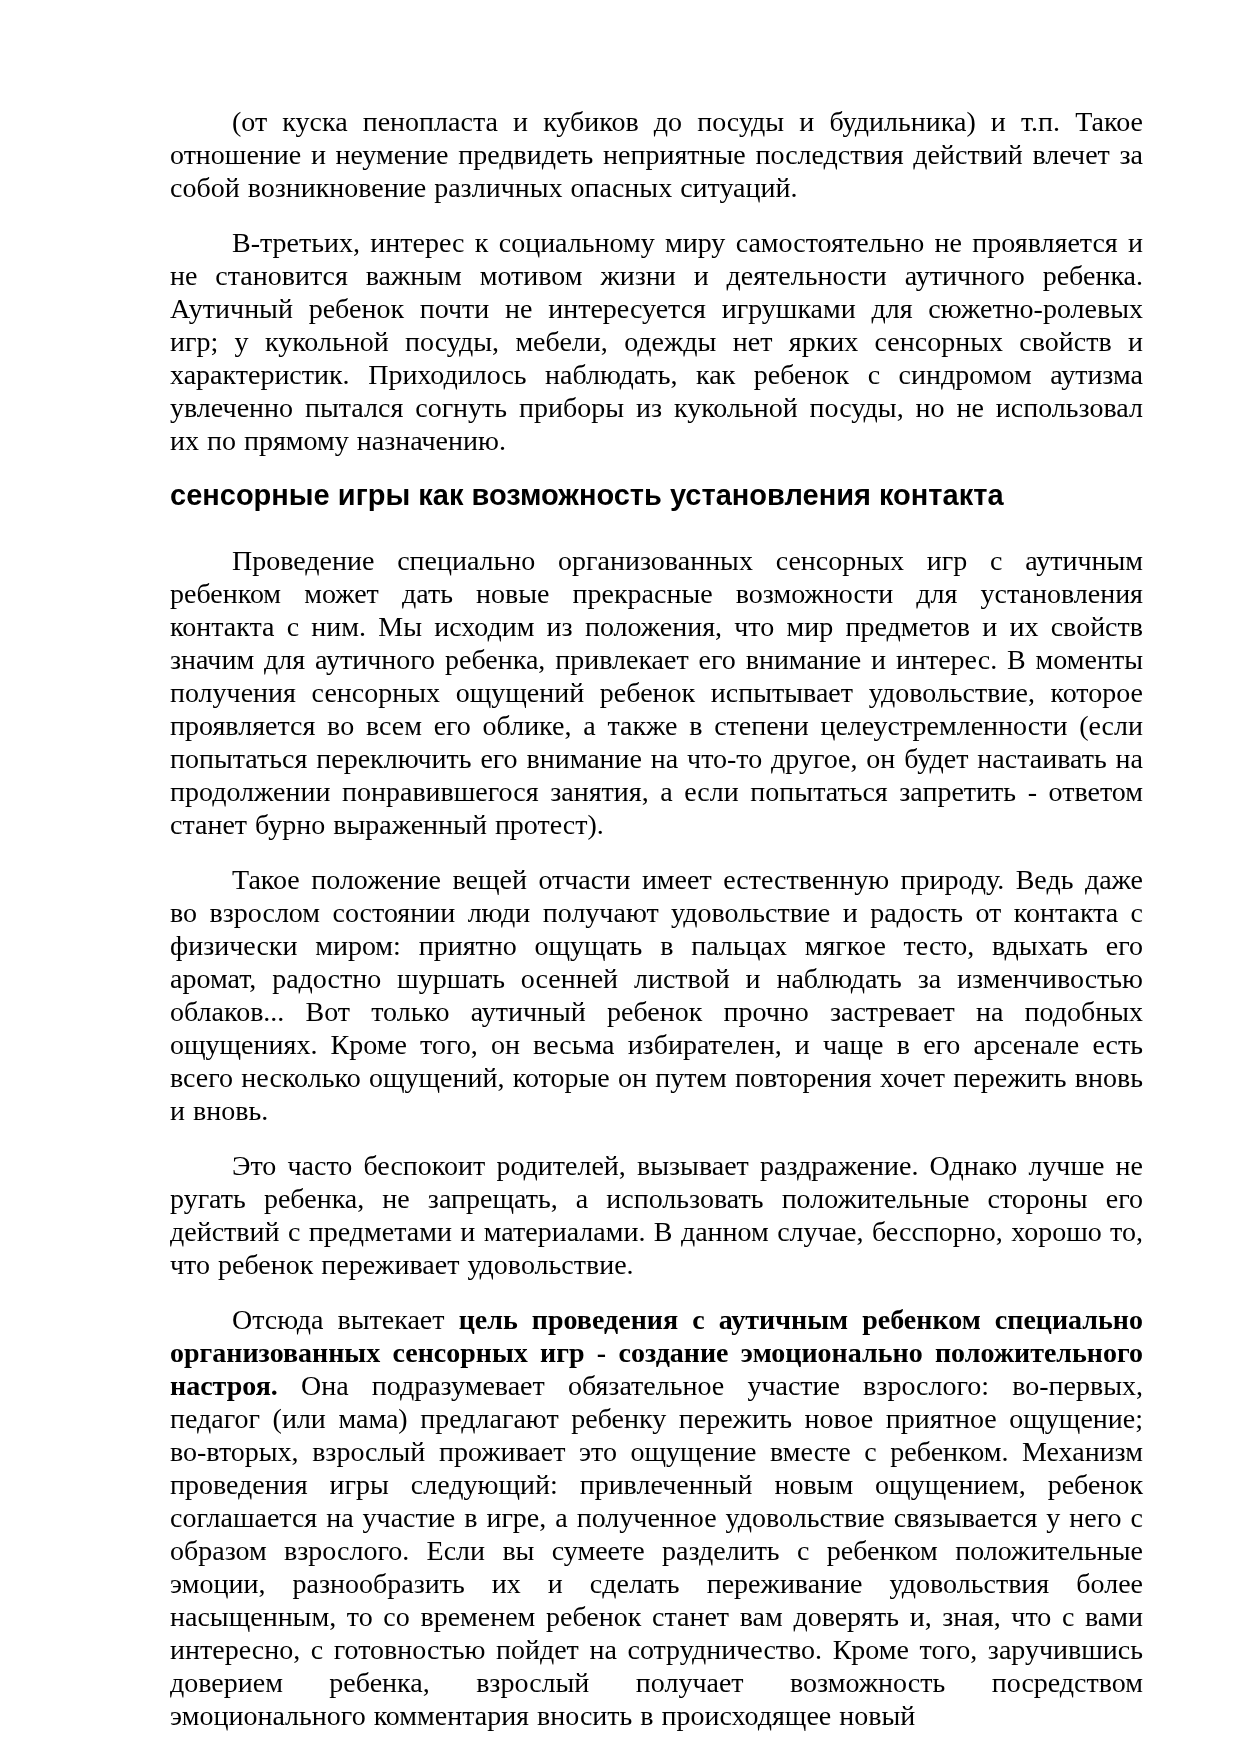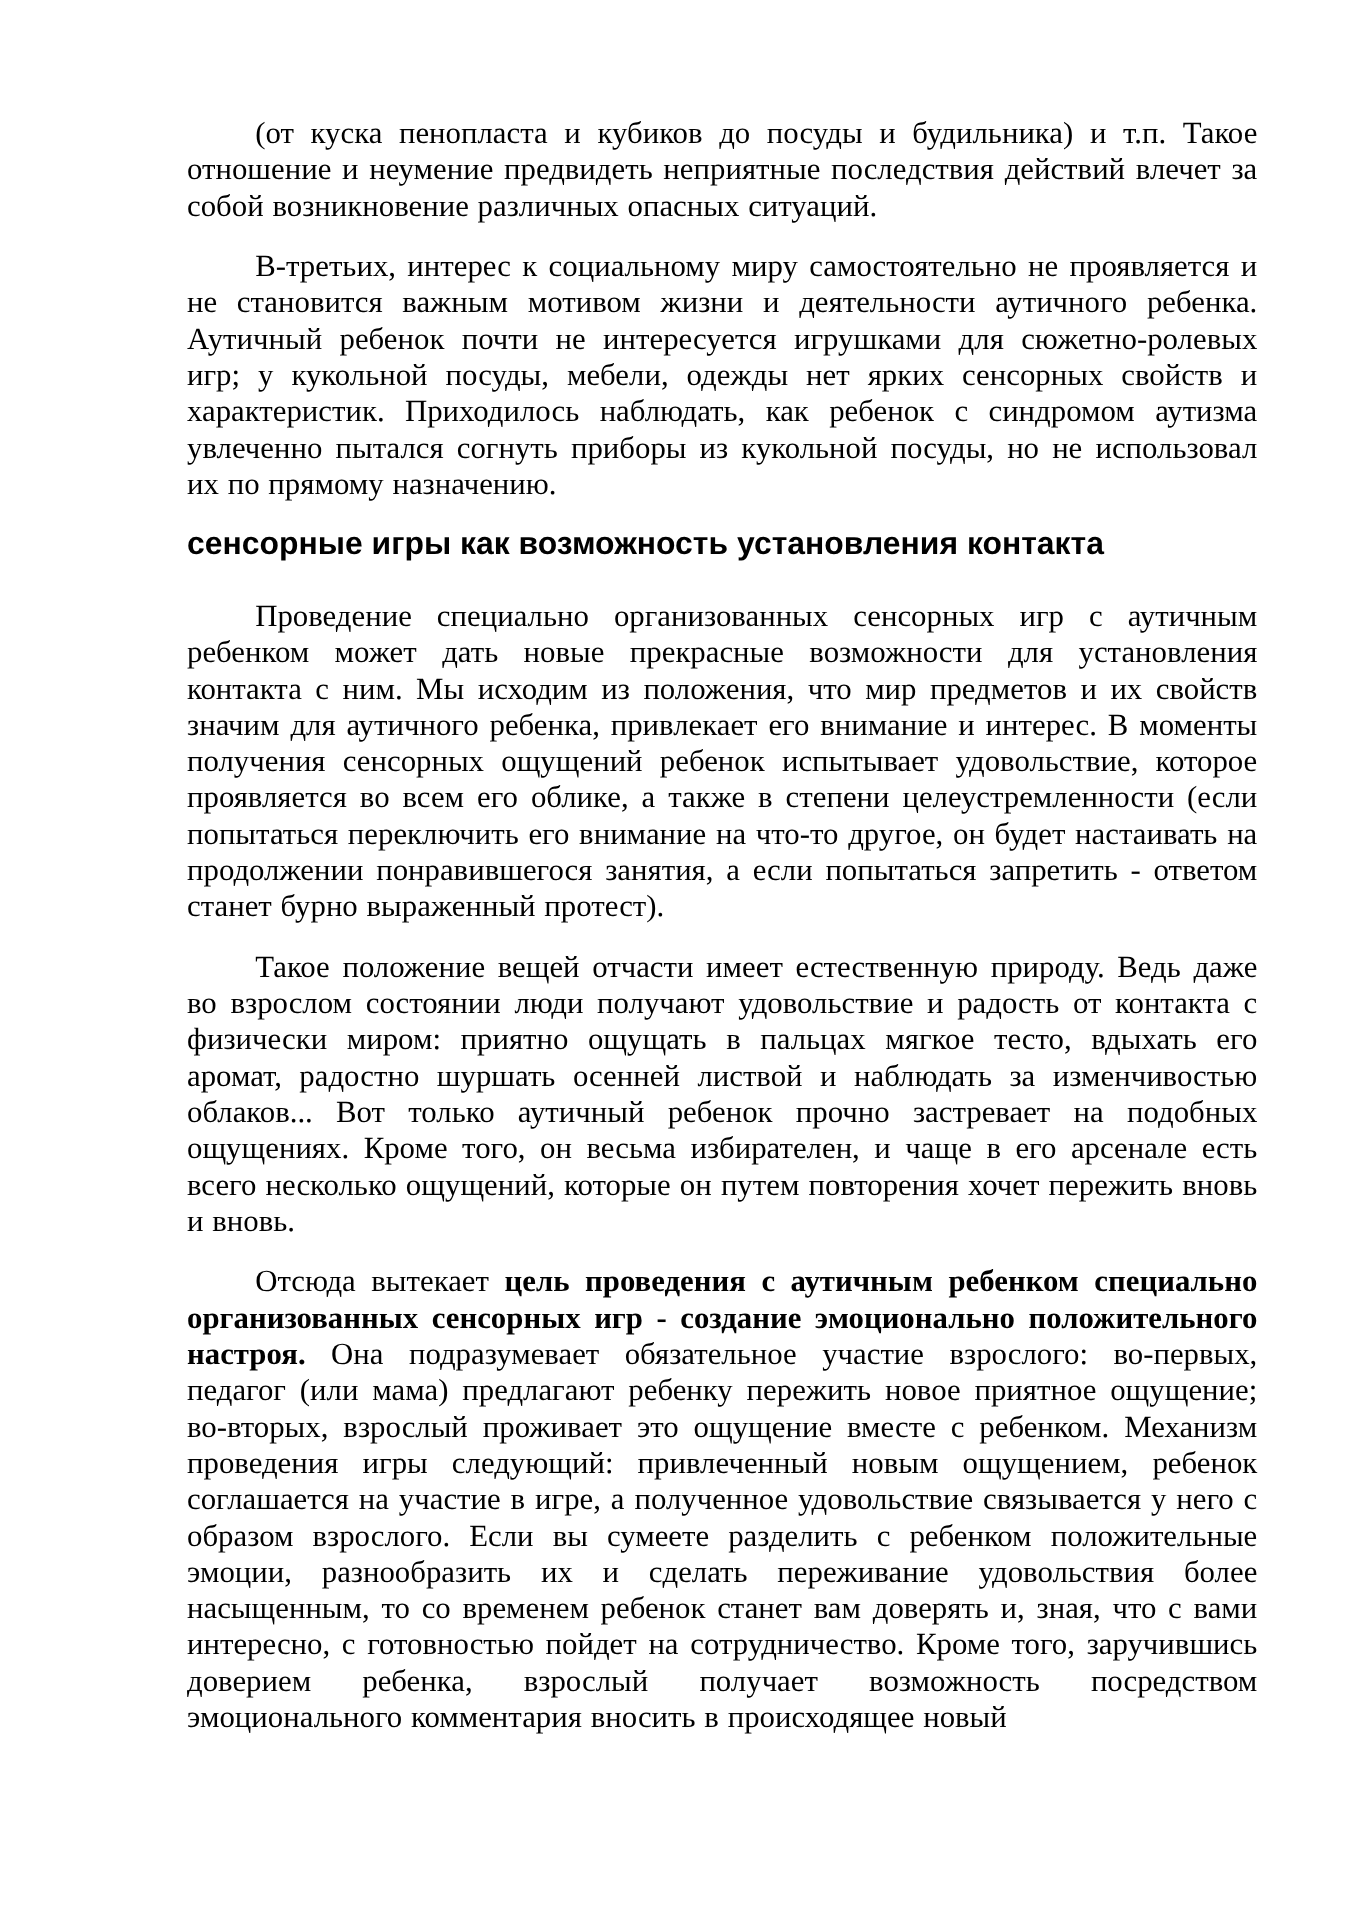--- a/index.html
+++ b/index.html
@@ -45,16 +45,17 @@
   <p class="body-par">(от куска пенопласта и кубиков до посуды и будильника) и т.п. Такое отношение и неумение предвидеть неприятные последствия действий влечет за собой возникновение различных опасных ситуаций.</p>
 
   <p class="body-par">В-третьих, интерес к социальному миру самостоятельно не проявляется и не становится важным мотивом жизни и деятельности аутичного ребенка. Аутичный ребенок почти не интересуется игрушками для сюжетно-ролевых игр; у кукольной посуды, мебели, одежды нет ярких сенсорных свойств и характеристик. Приходилось наблюдать, как ребенок с синдромом аутизма увлеченно пытался согнуть приборы из кукольной посуды, но не использовал их по прямому назначению.</p>
 
   <h2 class="section-heading">сенсорные игры как возможность установления контакта</h2>
 
   <p class="body-par">Проведение специально организованных сенсорных игр с аутичным ребенком может дать новые прекрасные возможности для установления контакта с ним. Мы исходим из положения, что мир предметов и их свойств значим для аутичного ребенка, привлекает его внимание и интерес. В моменты получения сенсорных ощущений ребенок испытывает удовольствие, которое проявляется во всем его облике, а также в степени целеустремленности (если попытаться переключить его внимание на что-то другое, он будет настаивать на продолжении понравившегося занятия, а если попытаться запретить - ответом станет бурно выраженный протест).</p>
 
   <p class="body-par">Такое положение вещей отчасти имеет естественную природу. Ведь даже во взрослом состоянии люди получают удовольствие и радость от контакта с физически миром: приятно ощущать в пальцах мягкое тесто, вдыхать его аромат, радостно шуршать осенней листвой и наблюдать за изменчивостью облаков... Вот только аутичный ребенок прочно застревает на подобных ощущениях. Кроме того, он весьма избирателен, и чаще в его арсенале есть всего несколько ощущений, которые он путем повторения хочет пережить вновь и вновь.</p>
 
+  <p class="body-par">Это часто беспокоит родителей, вызывает раздражение. Однако лучше не ругать ребенка, не запрещать, а использовать положительные стороны его действий с предметами и материалами. В данном случае, бесспорно, хорошо то, что ребенок переживает удовольствие.</p>
 
   <p class="body-par"><span>Отсюда вытекает </span><b>цель проведения с аутичным ребенком специально организованных сенсорных игр - создание эмоционально положительного настроя.</b><span> Она подразумевает обязательное участие взрослого: во-первых, педагог (или мама) предлагают ребенку пережить новое приятное ощущение; во-вторых, взрослый проживает это ощущение вместе с ребенком. Механизм проведения игры следующий: привлеченный новым ощущением, ребенок соглашается на участие в игре, а полученное удовольствие связывается у него с образом взрослого. Если вы сумеете разделить с ребенком положительные эмоции, разнообразить их и сделать переживание удовольствия более насыщенным, то со временем ребенок станет вам доверять и, зная, что с вами интересно, с готовностью пойдет на сотрудничество. Кроме того, заручившись доверием ребенка, взрослый получает возможность посредством эмоционального комментария вносить в происходящее новый</span></p>
 
 </div>
 
 </body></html>

